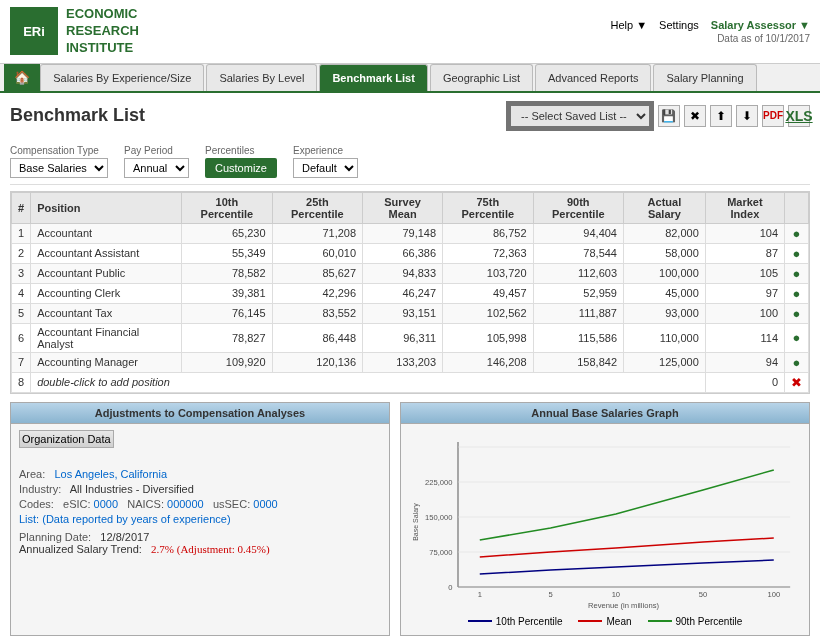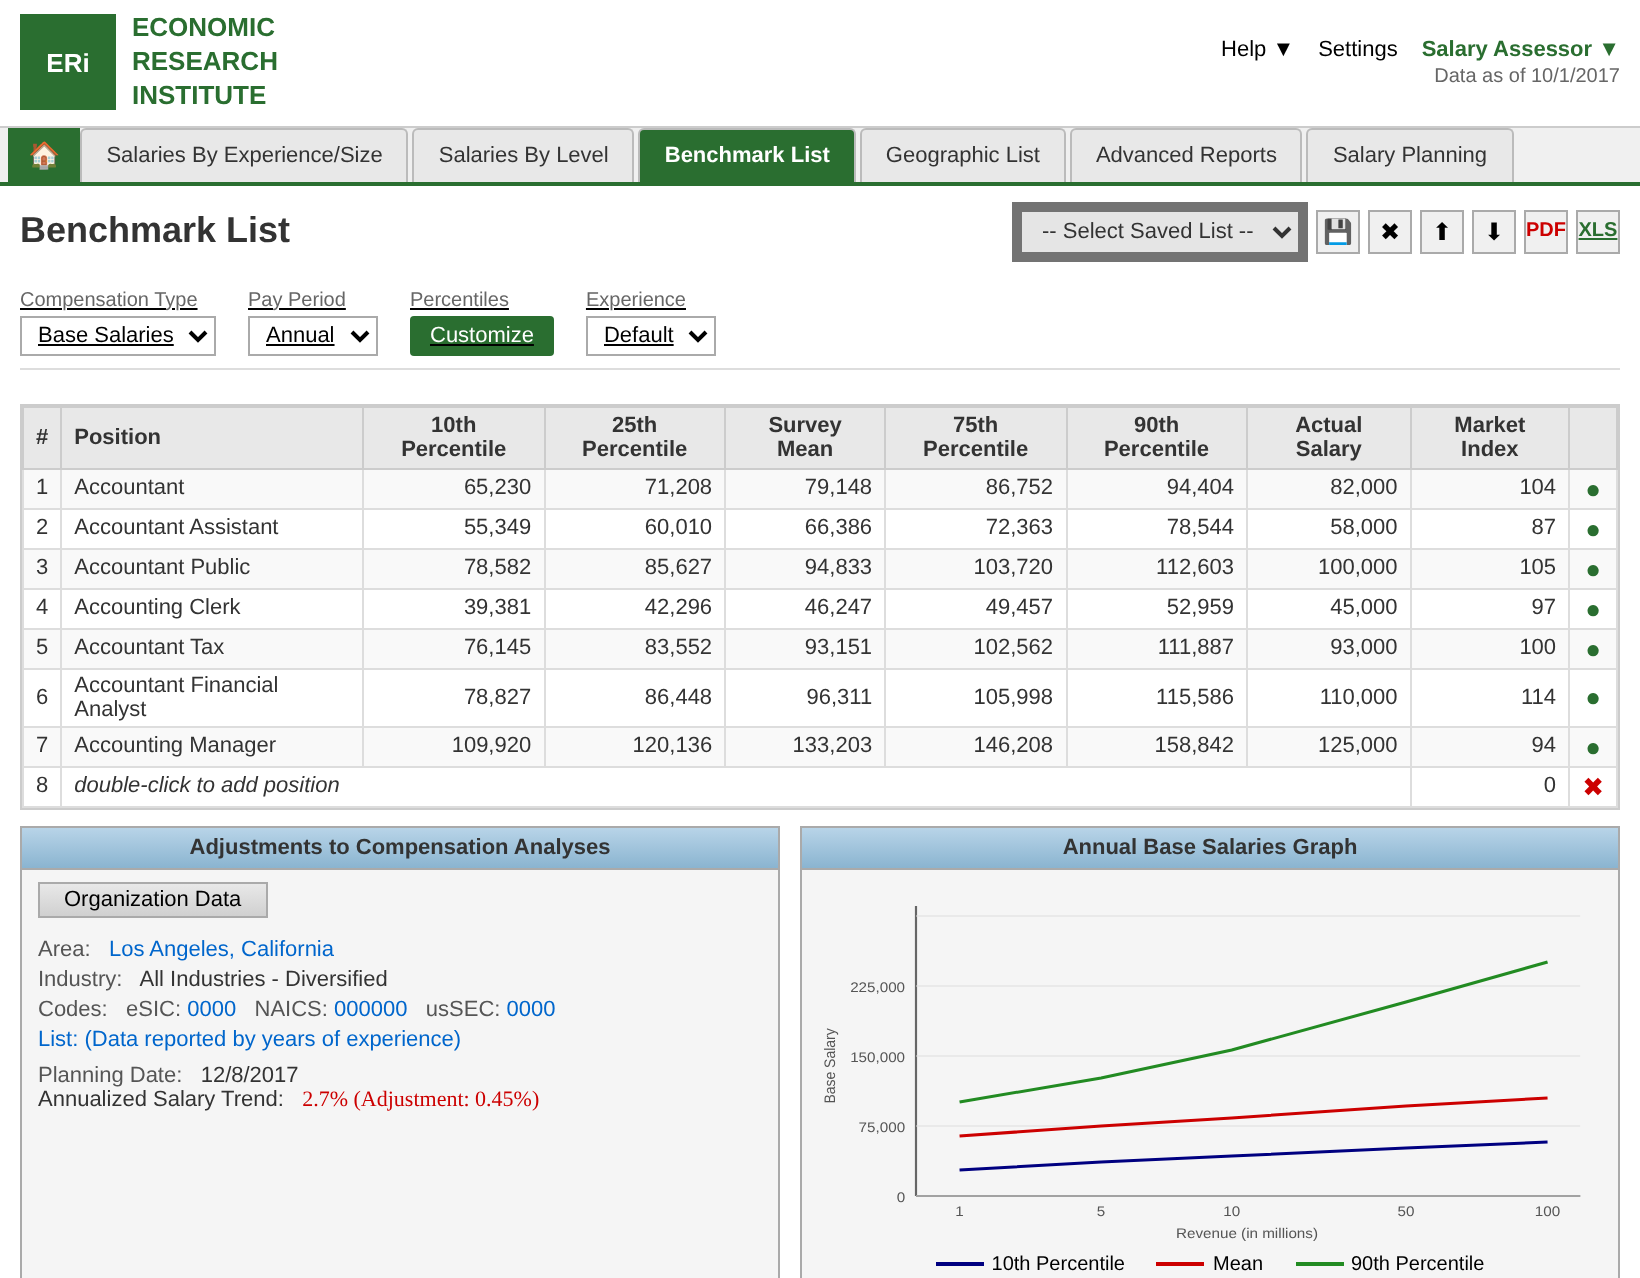--- a/index.html
+++ b/index.html
@@ -128,24 +128,23 @@
       align-items: center;
       justify-content: center;
       font-size: 12px;
     }
 
     
     .controls-row {
       display: flex;
       align-items: flex-end;
       gap: 16px;
-      margin-bottom: 17px;
+      margin-bottom: 6px;
       padding: 6px 0;
       border-bottom: 1px solid #ddd;
-      text-decoration: underline;
     }
     .control-group {
       display: flex;
       flex-direction: column;
       gap: 2px;
     }
     .control-label {
       font-size: 10px;
       color: #666;
     }
@@ -230,24 +229,24 @@
       font-weight: bold;
       color: #333;
       border-bottom: 1px solid #aaa;
     }
     .panel-content {
       padding: 6px 8px;
     }
     .org-data-btn {
       background: linear-gradient(to bottom, #e8e8e8, #d0d0d0);
       border: 1px solid #aaa;
-      padding: 2px 12px;
-      font-size: 11px;
-      cursor: pointer;
-      margin-bottom: 10px;
+      padding: 2px 2px;
+      font-size: 11px;
+      cursor: pointer;
+      margin-bottom: 20px;
       display: inline-block;
     }
     .info-row {
       margin-bottom: 3px;
       font-size: 11px;
       color: #333;
     }
     .info-label {
       color: #555;
     }
@@ -366,21 +365,21 @@
     <div class="benchmark-title">Benchmark List</div>
     <div class="toolbar-right">
       <select class="select-saved">
         <option>-- Select Saved List --</option>
       </select>
       <div class="toolbar-btn">💾</div>
       <div class="toolbar-btn">✖</div>
       <div class="toolbar-btn">⬆</div>
       <div class="toolbar-btn">⬇</div>
       <div class="toolbar-btn" style="color:#cc0000;font-size:10px;font-weight:bold;">PDF</div>
-      <div class="toolbar-btn" style="color:#2a6e30;font-size:10px;font-weight:bold;text-decoration:underline;">XLS</div>
+      <div class="toolbar-btn" style="color:#2a6e30;font-size:14px;font-weight:bold;text-decoration:underline;">XLS</div>
     </div>
   </div>
 
   <div class="controls-row">
     <div class="control-group">
       <span class="control-label">Compensation Type</span>
       <select class="control-select">
         <option>Base Salaries</option>
       </select>
     </div>

